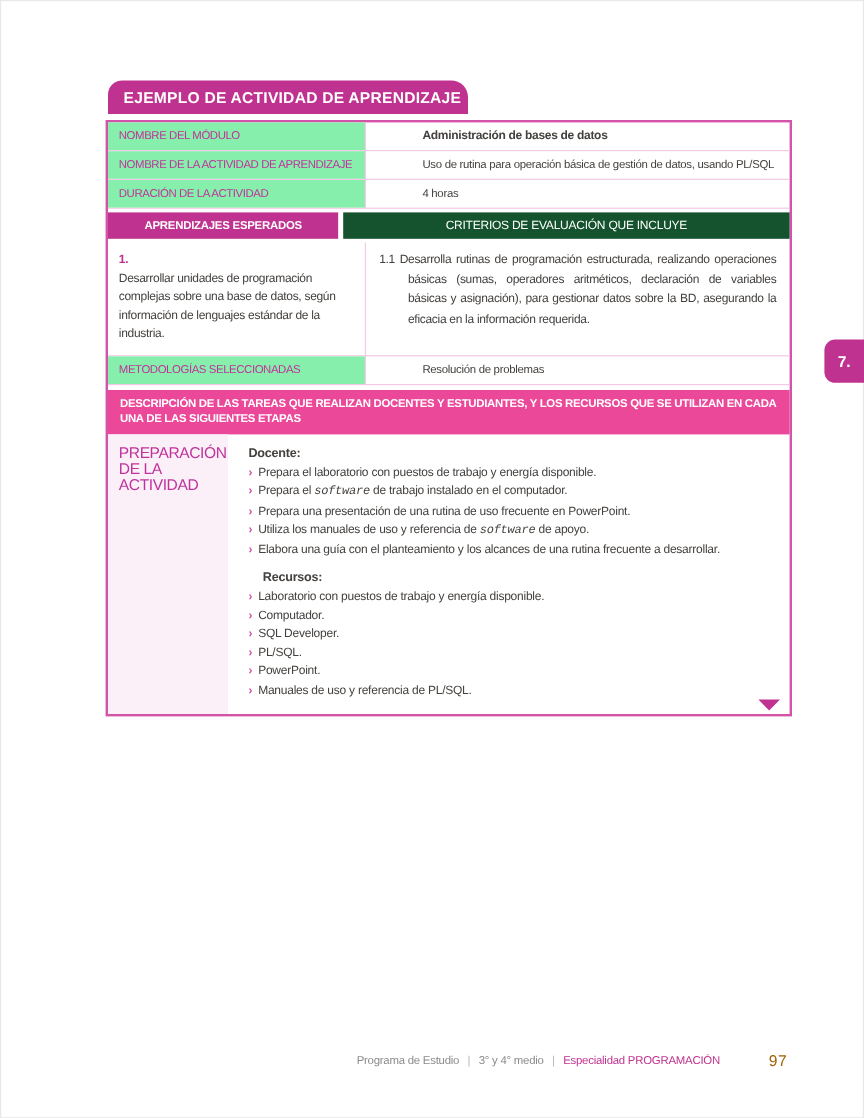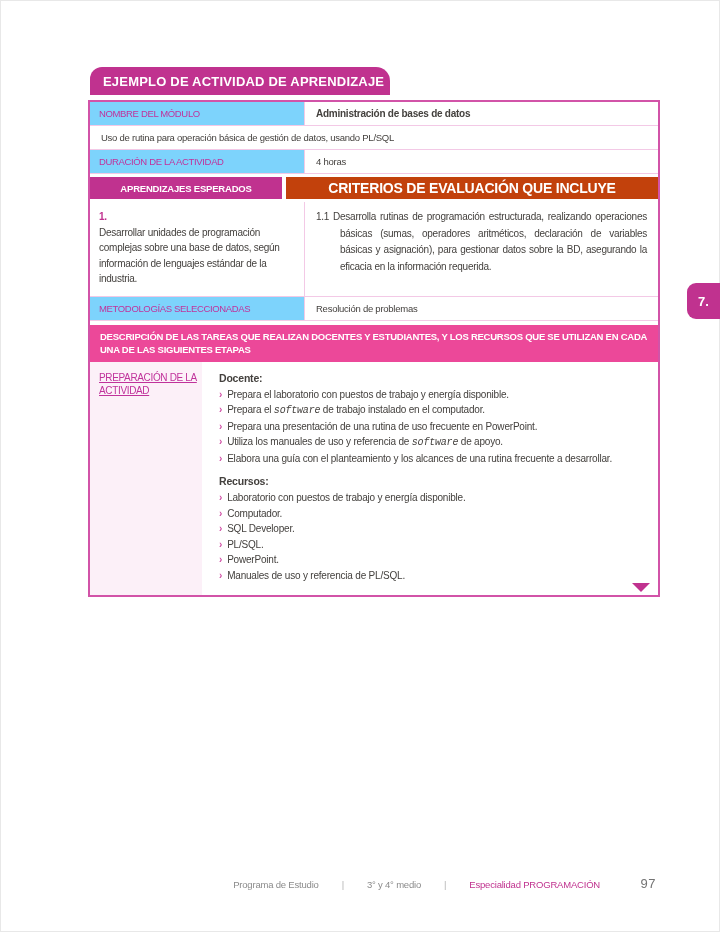--- a/index.html
+++ b/index.html
@@ -21,39 +21,39 @@
     display:flex; align-items:center; padding-left:13px;
   }
 
   
   .doc-table {
     position:absolute; left:88px; top:100px; width:572px;
     border:2px solid #d253a8; background:#fff;
   }
   .kv-row { display:flex; height:24px; border-bottom:1px solid #f3c9e6; }
   .kv-label {
-    width:215px; background:#7dd3fc; color:#c0329b;
+    width:215px; background:#86efac; color:#c0329b;
     font-size:9.5px; letter-spacing:-0.35px; white-space:nowrap;
     border-right:1px solid #f3c9e6;
     display:flex; align-items:center; padding-left:9px;
   }
   .kv-value {
     flex:1; display:flex; align-items:center; padding-left:11px;
-    font-size:9.5px; letter-spacing:-0.25px; white-space:nowrap; color:#44413e;
+    font-size:9.5px; letter-spacing:-0.25px; white-space:nowrap; color:#44413e;margin-left:36px;
   }
   .kv-value.bold { font-weight:bold; font-size:10px; }
 
   .header-row { display:flex; margin:3px 0; height:22px; }
   .header-left {
     width:192px; background:#c0328f; color:#fff; font-size:9.5px; font-weight:bold;
     display:flex; align-items:center; justify-content:center; letter-spacing:-0.2px;
   }
   .header-gap { width:4px; background:#fff; }
   .header-right {
-    flex:1; background:#c2410c; color:#fff; font-size:14px; font-weight:bold;
+    flex:1; background:#14532d; color:#fff; font-size:10px; font-weight:normal;
     display:flex; align-items:center; justify-content:center; letter-spacing:-0.2px;
   }
 
   .content-row { display:flex; border-bottom:1px solid #f3c9e6; }
   .content-left {
     width:215px; border-right:1px solid #f3c9e6;
     padding:7px 9px 9px 9px; font-size:10px; line-height:15.5px; letter-spacing:-0.25px;
   }
   .ae-number { color:#c0328f; font-weight:bold; display:block; }
   .content-right {
@@ -62,26 +62,26 @@
   }
   .hang { display:block; padding-left:24px; text-indent:-24px; }
 
   .banner {
     background:#ec4899; color:#fff; font-size:9.5px; font-weight:bold;
     line-height:13px; letter-spacing:-0.25px; padding:5px 10px 6px 10px; margin-top:4px;
   }
 
   .prep-row { display:flex; }
   .prep-label {
-    width:112px; background:#fcf0f8; color:#c0329b; font-size:10px;
-    letter-spacing:-0.35px; line-height:13px; padding:9px 4px 0 9px;text-decoration:underline;
+    width:100px; background:#fcf0f8; color:#c0329b; font-size:13px;
+    letter-spacing:-0.35px; line-height:13px; padding:9px 4px 0 9px;
   }
   .prep-content { flex:1; padding:8px 12px 12px 17px; font-size:10px; letter-spacing:-0.2px; }
   .section-heading { font-weight:bold; font-size:10.5px; line-height:17px; }
-  .section-heading.spaced { margin-top:7px; }
+  .section-heading.spaced { margin-top:7px;margin-left:12px; }
   .bullet-item { display:flex; line-height:15.5px; }
   .bullet { color:#d04fa5; margin-right:5px; font-weight:bold; }
   .bullet-text i { font-style:italic;font-family:Liberation Mono, monospace; }
 
   .expand-arrow {
     position:absolute; right:8px; bottom:3px; width:0; height:0;
     border-left:9px solid transparent; border-right:9px solid transparent;
     border-top:9px solid #c0328f;
   }
 
@@ -90,46 +90,47 @@
     position:absolute; right:0; top:283px; width:33px; height:36px;
     background:#c0328f; border-radius:9px 0 0 9px;
     color:#fff; font-weight:bold; font-size:13px;
     display:flex; align-items:center; justify-content:center;
   }
 
   
   .footer {
     position:absolute; top:879px; right:120px;
     font-size:9.5px; color:#8b8b8b; letter-spacing:-0.2px;
-    display:flex; gap:23px; align-items:flex-start;
+    display:flex; gap:7px; align-items:flex-start;
   }
   .footer .sep { color:#b5b5b5; }
   .footer .accent { color:#c0328f; }
   .page-number {
     position:absolute; top:876px; right:64px;
-    color:#737373; font-size:13px; letter-spacing:0.5px;
+    color:#a16207; font-size:13px; letter-spacing:0.5px;
   }
 </style>
 </head>
 <body>
 
 <div class="page-frame"></div>
 
 <div class="title-tab">
   <span>EJEMPLO DE ACTIVIDAD DE APRENDIZAJE</span>
 </div>
 
 <div class="doc-table">
 
   <div class="kv-row">
     <div class="kv-label">NOMBRE DEL MÓDULO</div>
     <div class="kv-value bold">Administración de bases de datos</div>
   </div>
 
   <div class="kv-row">
+    <div class="kv-label">NOMBRE DE LA ACTIVIDAD DE APRENDIZAJE</div>
     <div class="kv-value">Uso de rutina para operación básica de gestión de datos, usando PL/SQL</div>
   </div>
 
   <div class="kv-row">
     <div class="kv-label">DURACIÓN DE LA ACTIVIDAD</div>
     <div class="kv-value">4 horas</div>
   </div>
 
   <div class="header-row">
     <div class="header-left">APRENDIZAJES ESPERADOS</div>

